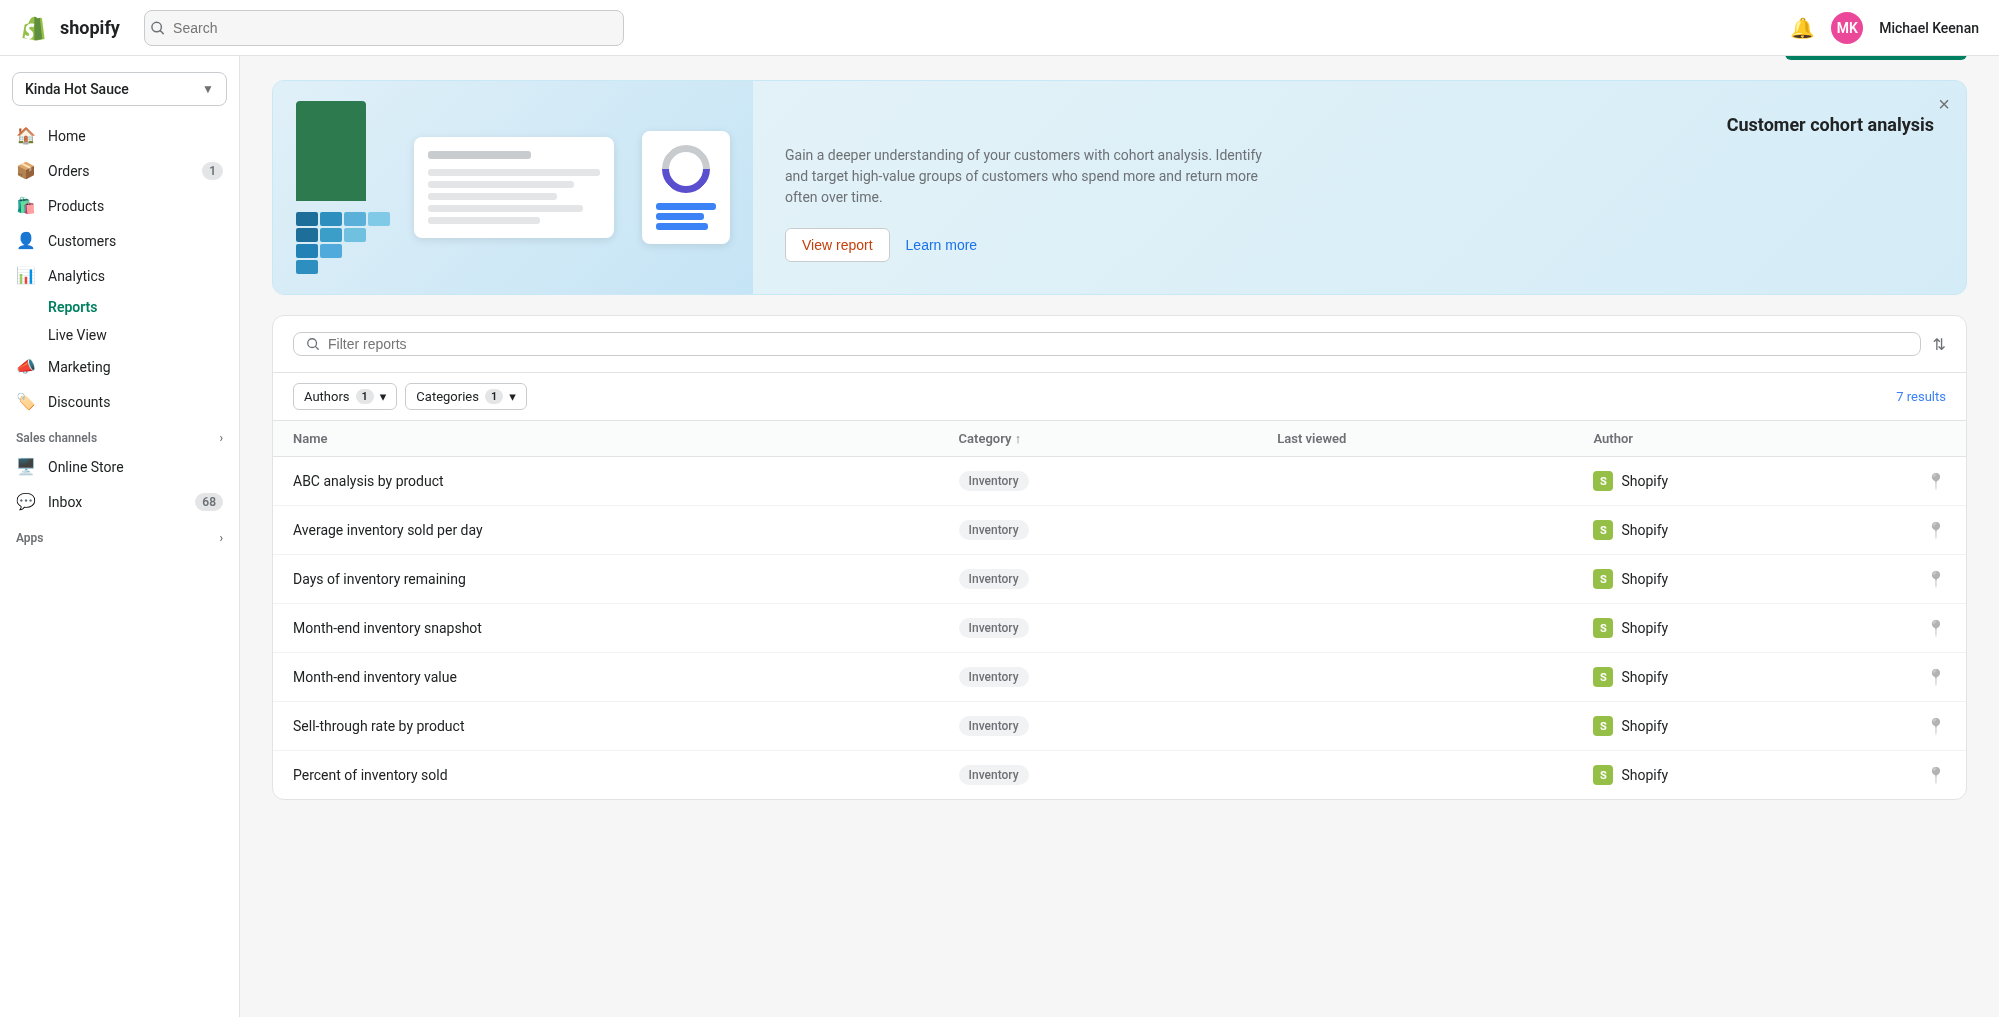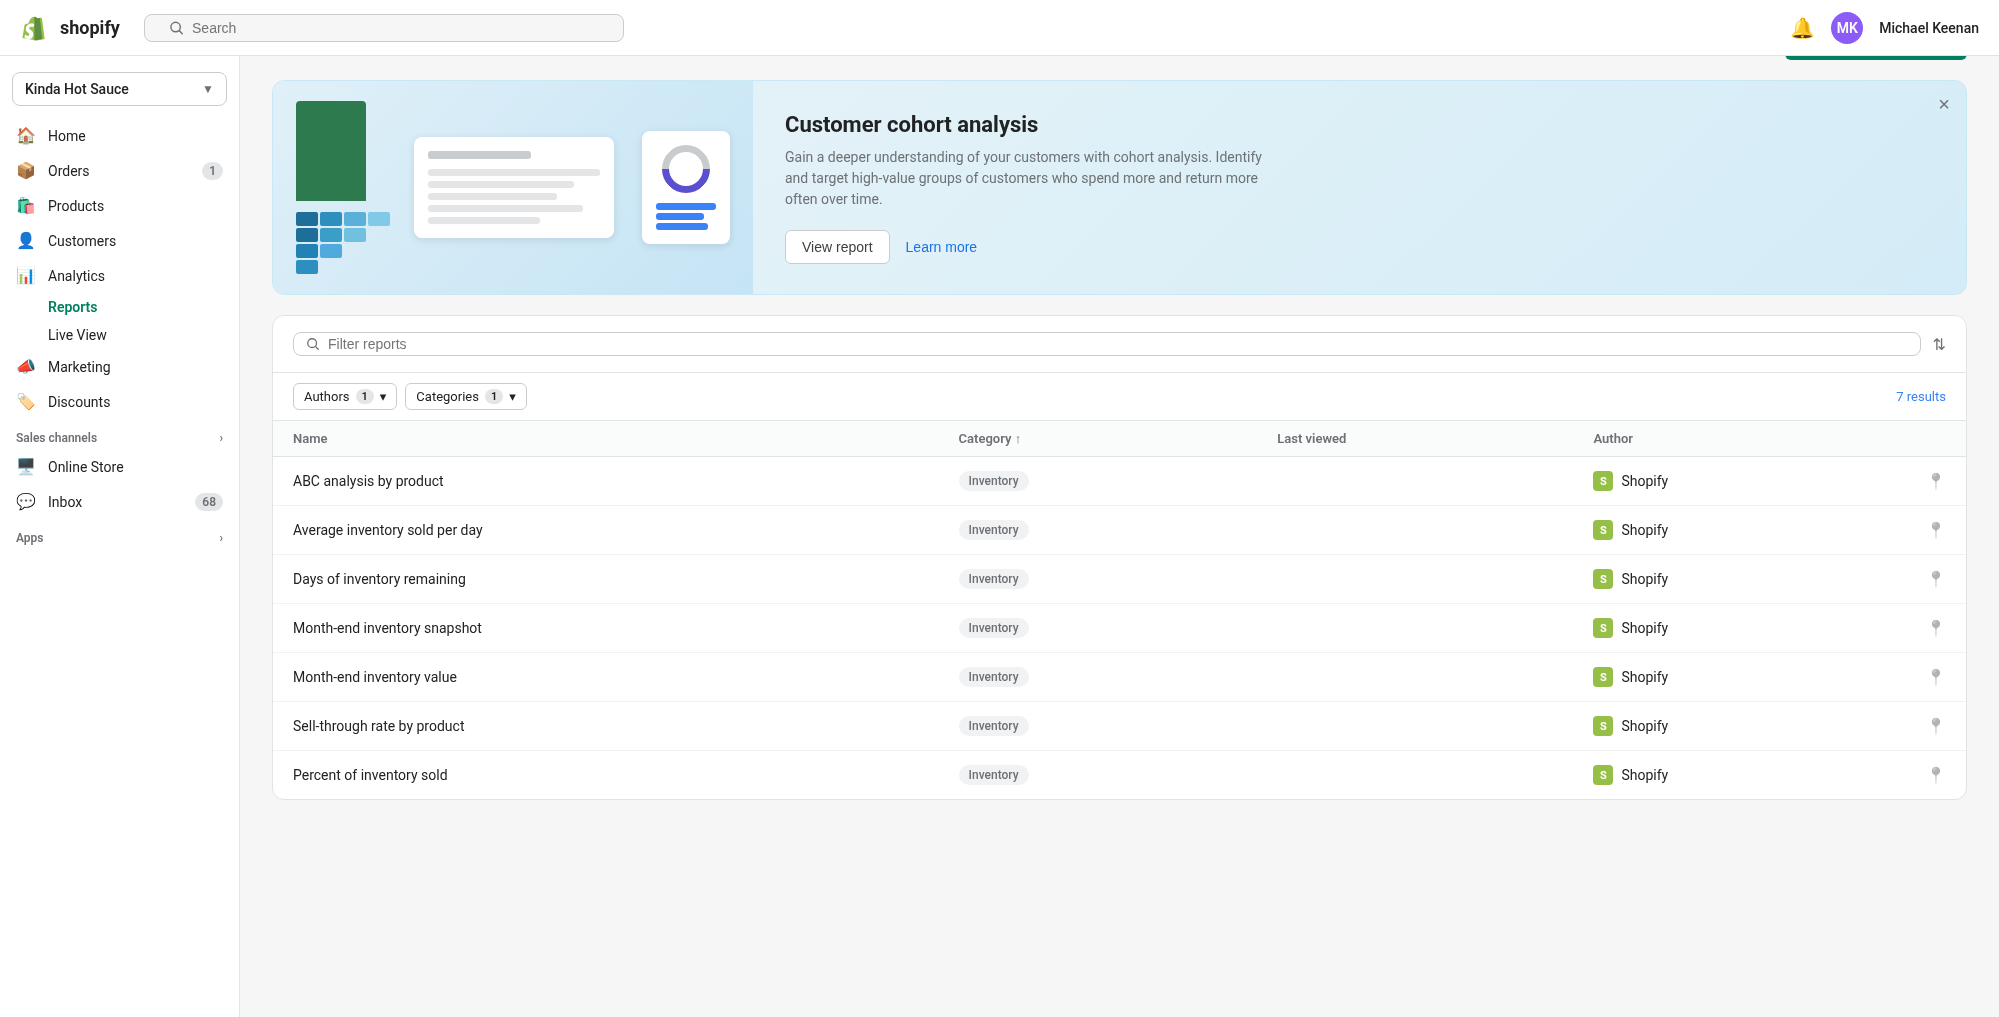--- a/index.html
+++ b/index.html
@@ -9,29 +9,29 @@
     .topnav {
       display: flex; align-items: center; background: #fff; border-bottom: 1px solid #e1e3e5;
       padding: 0 20px; height: 56px; position: fixed; top: 0; left: 0; right: 0; z-index: 100;
     }
     .topnav-logo { display: flex; align-items: center; gap: 8px; margin-right: 24px; }
     .topnav-logo svg { width: 32px; height: 32px; }
     .topnav-logo-text { font-size: 18px; font-weight: 700; color: #202223; }
     .topnav-search {
       flex: 1; max-width: 480px; display: flex; align-items: center;
       background: #f6f6f7; border: 1px solid #c9cccf; border-radius: 8px;
-      padding: 0 24px; height: 28px; gap: 8px;
+      padding: 0 5px; height: 36px; gap: 8px;
     }
     .topnav-search input {
       border: none; background: transparent; outline: none; font-size: 14px; color: #6d7175; width: 100%;
     }
     .topnav-right { display: flex; align-items: center; gap: 16px; margin-left: auto; }
     .topnav-bell { font-size: 20px; cursor: pointer; color: #6d7175; }
     .topnav-avatar {
-      width: 32px; height: 32px; border-radius: 50%; background: #8b5cf6;
+      width: 32px; height: 32px; border-radius: 50%; background: #ec4899;
       overflow: hidden; display: flex; align-items: center; justify-content: center;
       font-size: 14px; font-weight: 600; color: #fff;
     }
     .topnav-username { font-size: 14px; font-weight: 500; }
 
     
     .sidebar {
       width: 240px; background: #fff; border-right: 1px solid #e1e3e5;
       padding: 12px 0; position: fixed; top: 56px; left: 0; bottom: 0; overflow-y: auto;
     }
@@ -87,25 +87,25 @@
       display: flex; align-items: center; justify-content: center; padding: 20px; flex-shrink: 0;
     }
     .promo-visual-inner { display: flex; align-items: center; gap: 16px; }
     .promo-banner-content {
       flex: 1; padding: 28px 32px; display: flex; flex-direction: column; justify-content: center;
     }
     .promo-close {
       position: absolute; top: 12px; right: 16px; background: none; border: none;
       font-size: 20px; cursor: pointer; color: #6d7175;
     }
-    .promo-banner-title { font-size: 22px; font-weight: 700; margin-bottom: 10px; }
+    .promo-banner-title { font-size: 18px; font-weight: 700; margin-bottom: 10px; text-align: right; }
     .promo-banner-desc { color: #6d7175; font-size: 14px; line-height: 1.5; margin-bottom: 20px; max-width: 500px; }
     .promo-banner-actions { display: flex; align-items: center; gap: 16px; }
     .btn-secondary {
-      background: #fff; color: #404040; border: 1px solid #c9cccf; border-radius: 6px;
+      background: #fff; color: #c2410c; border: 1px solid #c9cccf; border-radius: 6px;
       padding: 8px 16px; font-size: 14px; font-weight: 500; cursor: pointer;
     }
     .btn-link { background: none; border: none; color: #1a73e8; font-size: 14px; cursor: pointer; }
 
     
     .reports-section {
       background: #fff; border: 1px solid #e1e3e5; border-radius: 12px; overflow: hidden;
     }
     .reports-toolbar {
       padding: 16px 20px; border-bottom: 1px solid #e1e3e5;

